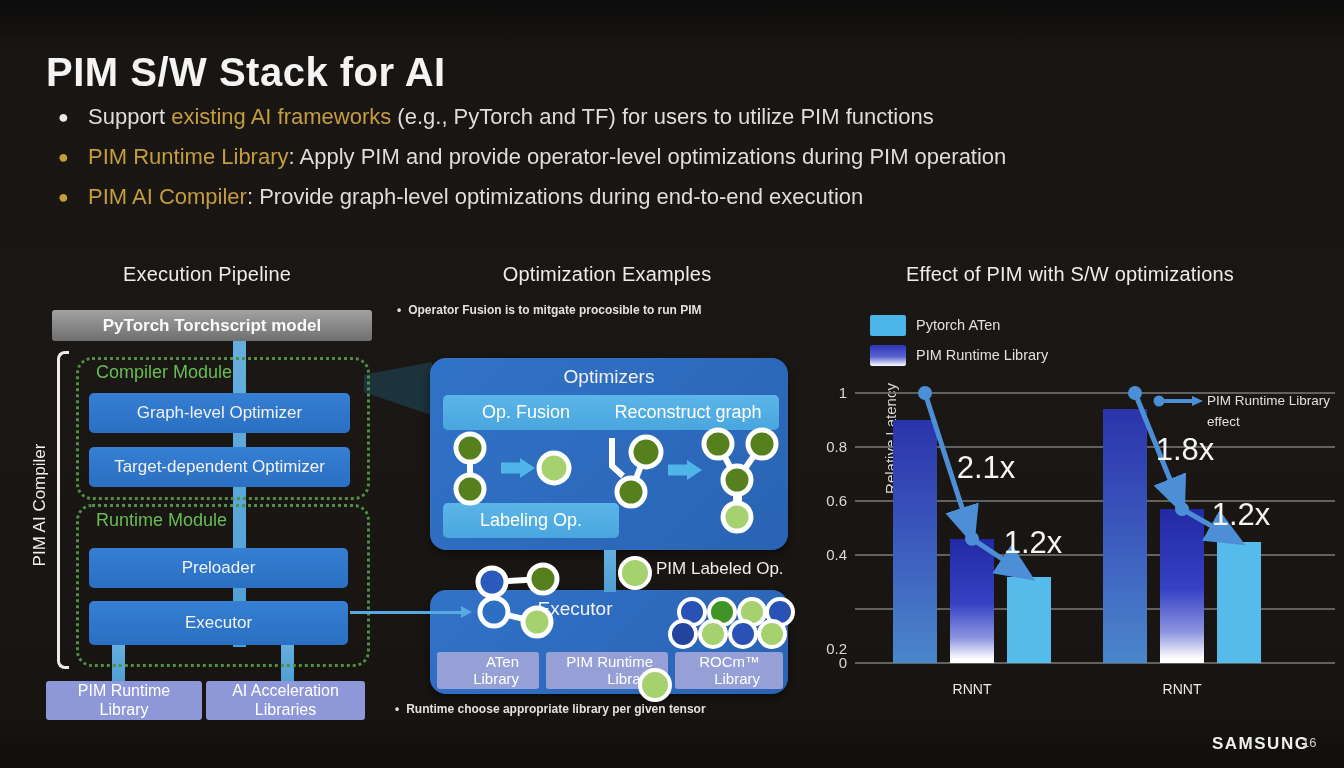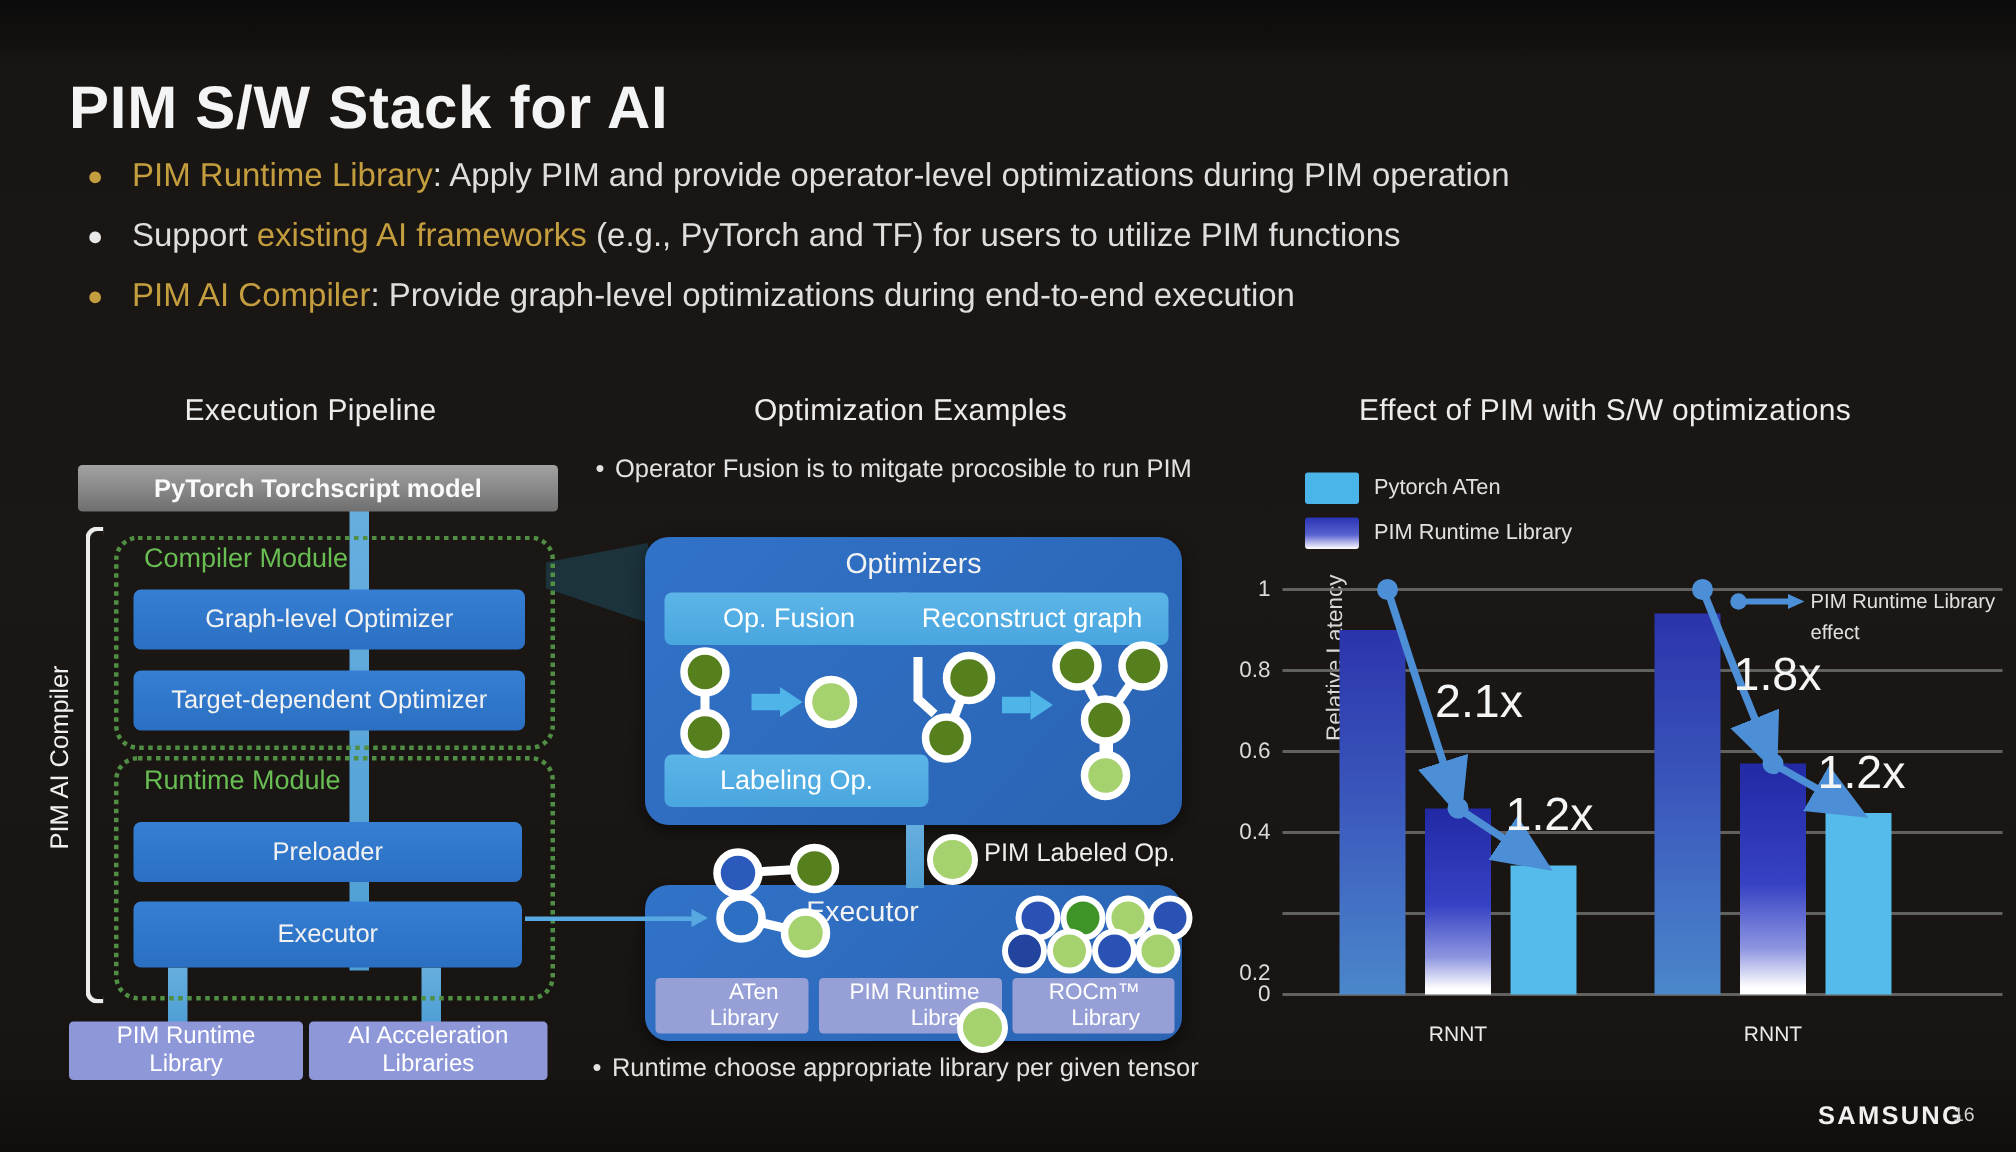--- a/index.html
+++ b/index.html
@@ -25,21 +25,21 @@
   .modlabel{color:#68bd53;font-size:18px;font-weight:500;z-index:2;}
   .bbox{background:linear-gradient(180deg,#367fd3,#2a6fc2);color:#f2f2f2;display:flex;align-items:center;
     justify-content:center;font-size:17px;border-radius:5px;z-index:2;}
   .lav{background:#8e98d8;color:#fff;border-radius:3px;display:flex;align-items:center;justify-content:center;
     text-align:center;font-size:16px;line-height:1.15;z-index:2;}
   .bracket{left:57px;top:351px;width:9px;height:312px;border-left:3px solid #ececec;border-top:3px solid #ececec;
     border-bottom:3px solid #ececec;border-radius:8px 0 0 8px;z-index:2;}
   .sidelabel{left:-60px;top:495px;width:200px;text-align:center;transform:rotate(-90deg);
     font-size:17px;color:#f0f0f0;z-index:2;}
   
-  .note{font-size:17px;font-weight:400;color:#e2e2e2;white-space:nowrap;}
+  .note{font-size:12px;font-weight:700;color:#e2e2e2;white-space:nowrap;}
   .note .b{margin-right:7px;}
   .beam{left:364px;top:362px;width:68px;height:58px;background:#1e4f63;opacity:.5;
     clip-path:polygon(0% 22%,100% 0%,100% 92%,0% 52%);}
   .bigblue{background:linear-gradient(135deg,#3173c8,#2a63b3);border-radius:16px;z-index:2;
     box-shadow:0 4px 10px rgba(0,0,0,.45);}
   .bigblue-title{width:100%;text-align:center;font-size:19px;color:#f3f3f3;z-index:3;}
   .cyanbtn{background:linear-gradient(180deg,#5cb5e8,#49a6de);color:#fff;border-radius:5px;display:flex;
     align-items:center;justify-content:center;font-size:18px;z-index:3;}
   .execlav{background:#97a0d6;color:#fff;border-radius:3px;display:flex;align-items:center;justify-content:center;
     text-align:right;font-size:15px;line-height:1.12;z-index:4;}
@@ -73,22 +73,22 @@
   .brand{left:1212px;top:734px;font-size:17px;font-weight:800;letter-spacing:1.5px;color:#f0f0f0;}
   .pagenum{left:1302px;top:735px;font-size:13px;color:#cfcfcf;}
 </style>
 </head>
 <body>
 
 <div class="slide">
 
   <div class="abs title">PIM S/W Stack for AI</div>
   <ul class="abs" id="bullets">
+      <li><span class="dot">●</span><span>Support </span><span class="gold">existing AI frameworks</span><span> (e.g., PyTorch and TF) for users to utilize PIM functions</span></li>
       <li><span class="dot gold">●</span><span class="gold">PIM Runtime Library</span><span>: Apply PIM and provide operator-level optimizations during PIM operation</span></li>
-      <li><span class="dot">●</span><span>Support </span><span class="gold">existing AI frameworks</span><span> (e.g., PyTorch and TF) for users to utilize PIM functions</span></li>
       <li><span class="dot gold">●</span><span class="gold">PIM AI Compiler</span><span>: Provide graph-level optimizations during end-to-end execution</span></li>
     </ul>
 
   <div class="abs hdr" style="left:57px;top:263px;width:300px;">Execution Pipeline</div>
   <div class="abs hdr" style="left:457px;top:263px;width:300px;">Optimization Examples</div>
   <div class="abs hdr" style="left:860px;top:263px;width:420px;">Effect of PIM with S/W optimizations</div>
 
   <div class="abs vline" style="left:233px;top:338px;width:13px;height:309px;"></div>
   <div class="abs vline" style="left:112px;top:645px;width:13px;height:37px;"></div>
   <div class="abs vline" style="left:281px;top:645px;width:13px;height:37px;"></div>

